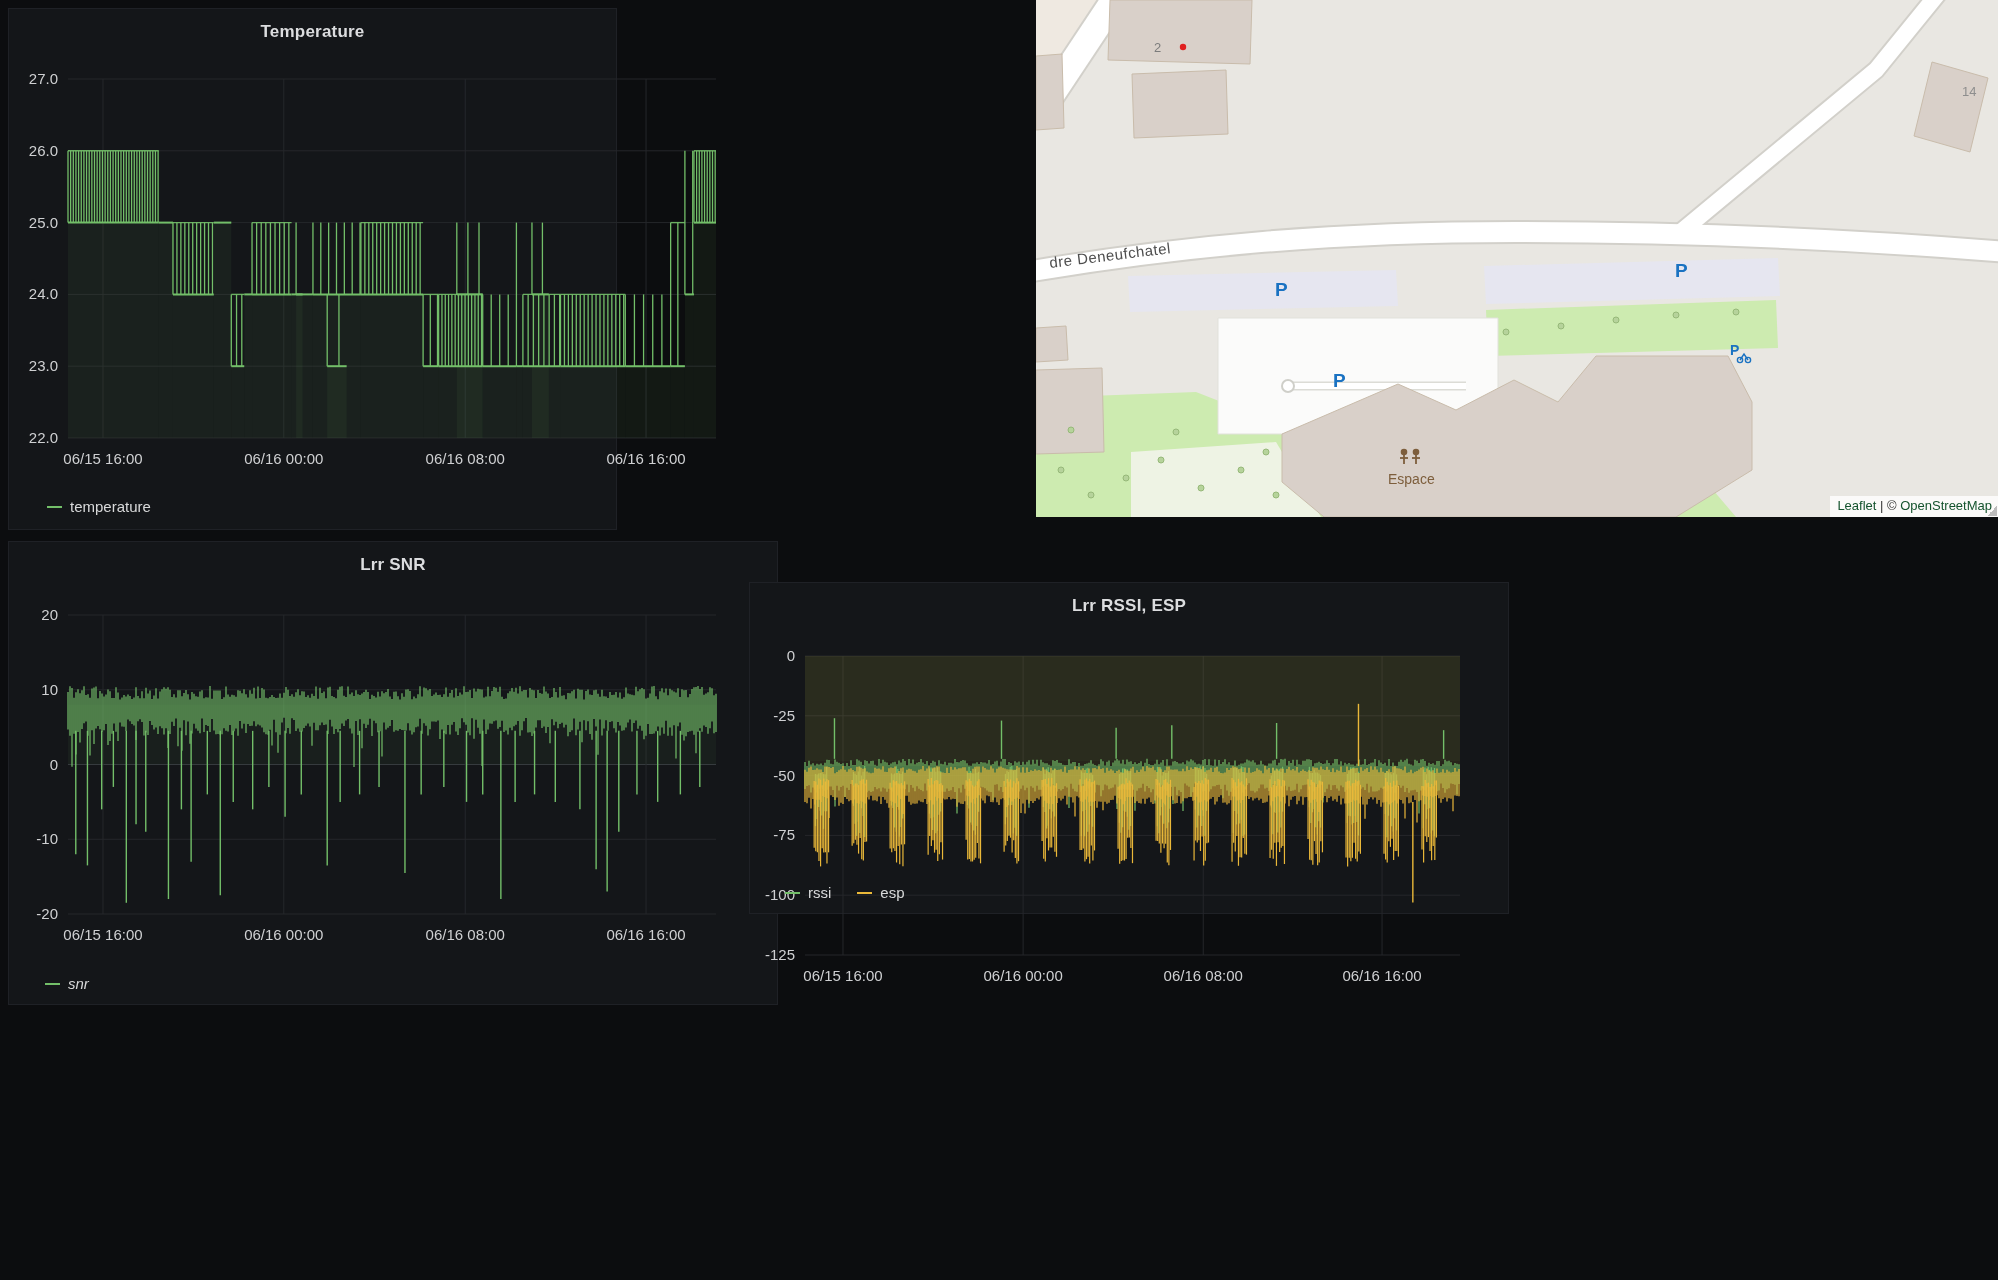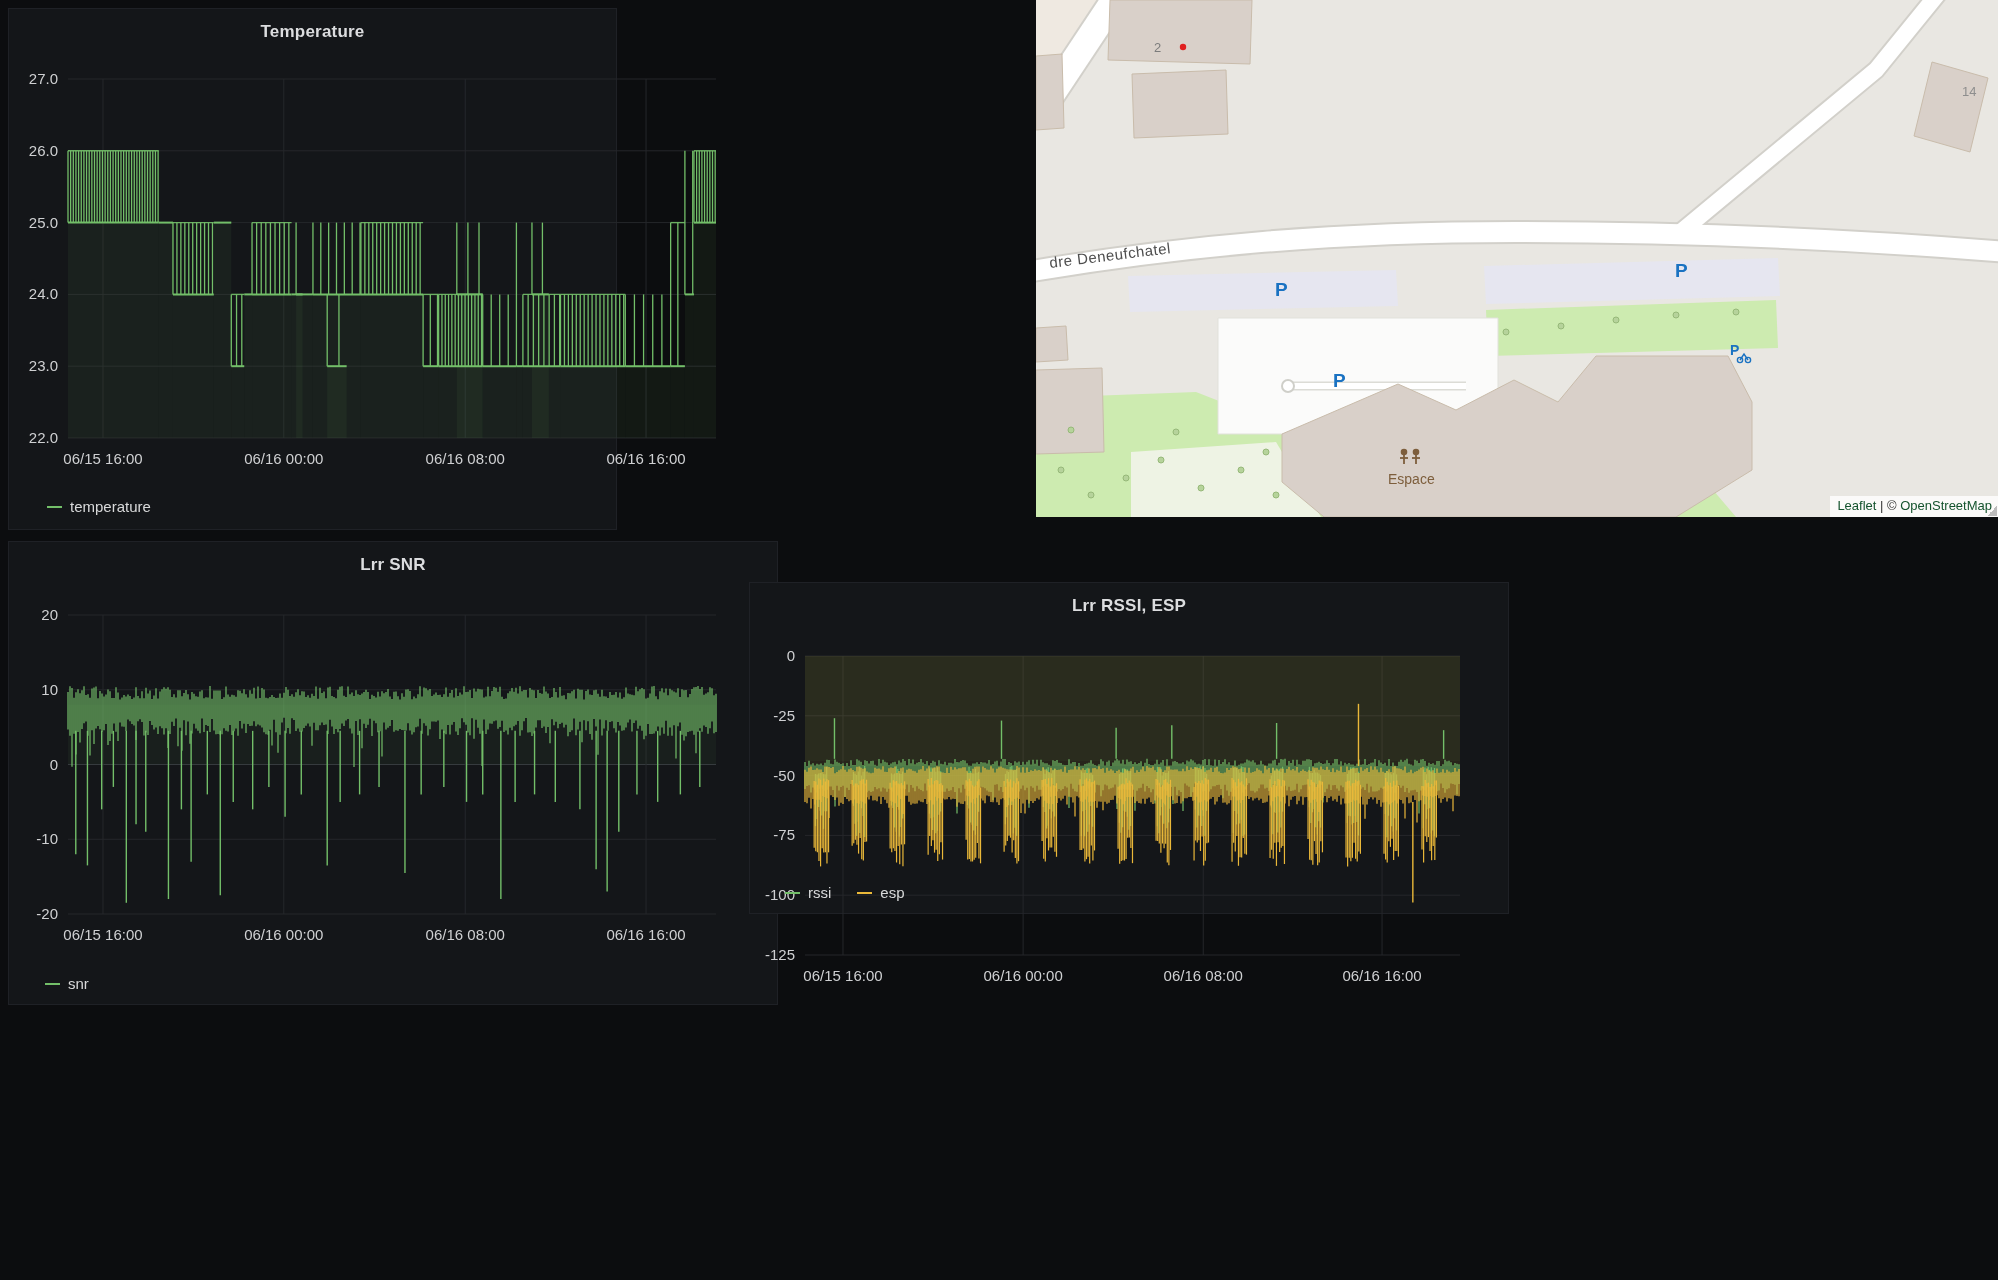--- a/index.html
+++ b/index.html
@@ -754,21 +754,21 @@
         <text x="49" y="152.75" text-anchor="end">10</text>
         <text x="49" y="227.5" text-anchor="end">0</text>
         <text x="49" y="302.25" text-anchor="end">-10</text>
         <text x="49" y="377" text-anchor="end">-20</text>
         <text x="93.99199999999999" y="398" text-anchor="middle">06/15 16:00</text>
         <text x="274.784" y="398" text-anchor="middle">06/16 00:00</text>
         <text x="456.224" y="398" text-anchor="middle">06/16 08:00</text>
         <text x="637.016" y="398" text-anchor="middle">06/16 16:00</text>
       </g>
     </svg>
-  <div class="legend" style="left:36px;bottom:12px;">
+  <div class="legend" style="left:36px;bottom:12px;font-style:italic;">
     <span class="item">
       <span class="dash" style="border-color:#73bf69"></span>
       <span>snr</span>
     </span>
   </div>
 </section>
 
 <section class="panel" id="panel-rssi" style="left:749px;top:541px;width:760px;height:332px;margin-top:41px;">
   <h2>Lrr RSSI, ESP</h2>
   <svg class="chart" viewBox="0 0 758 462" width="758" height="462">

